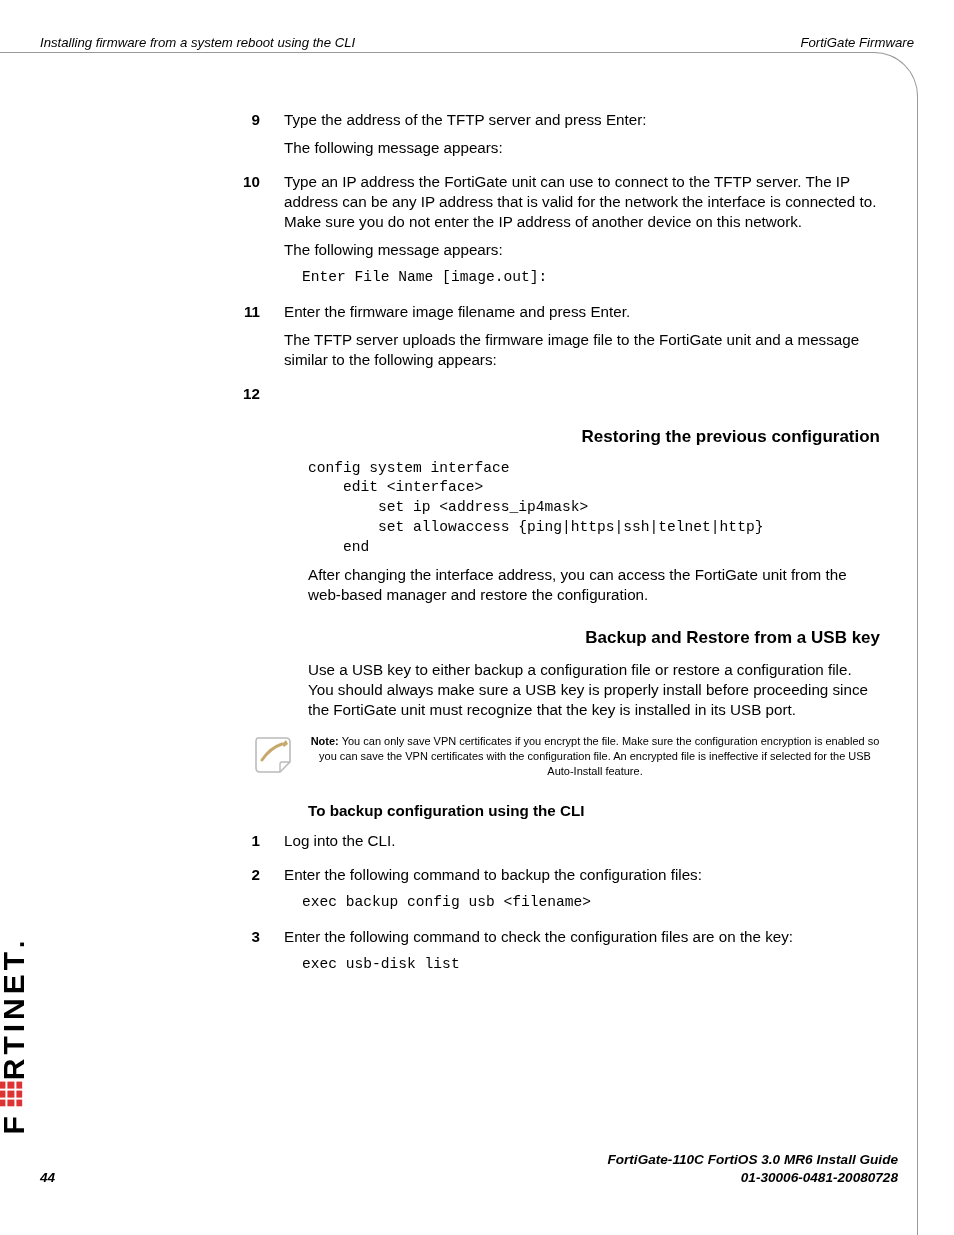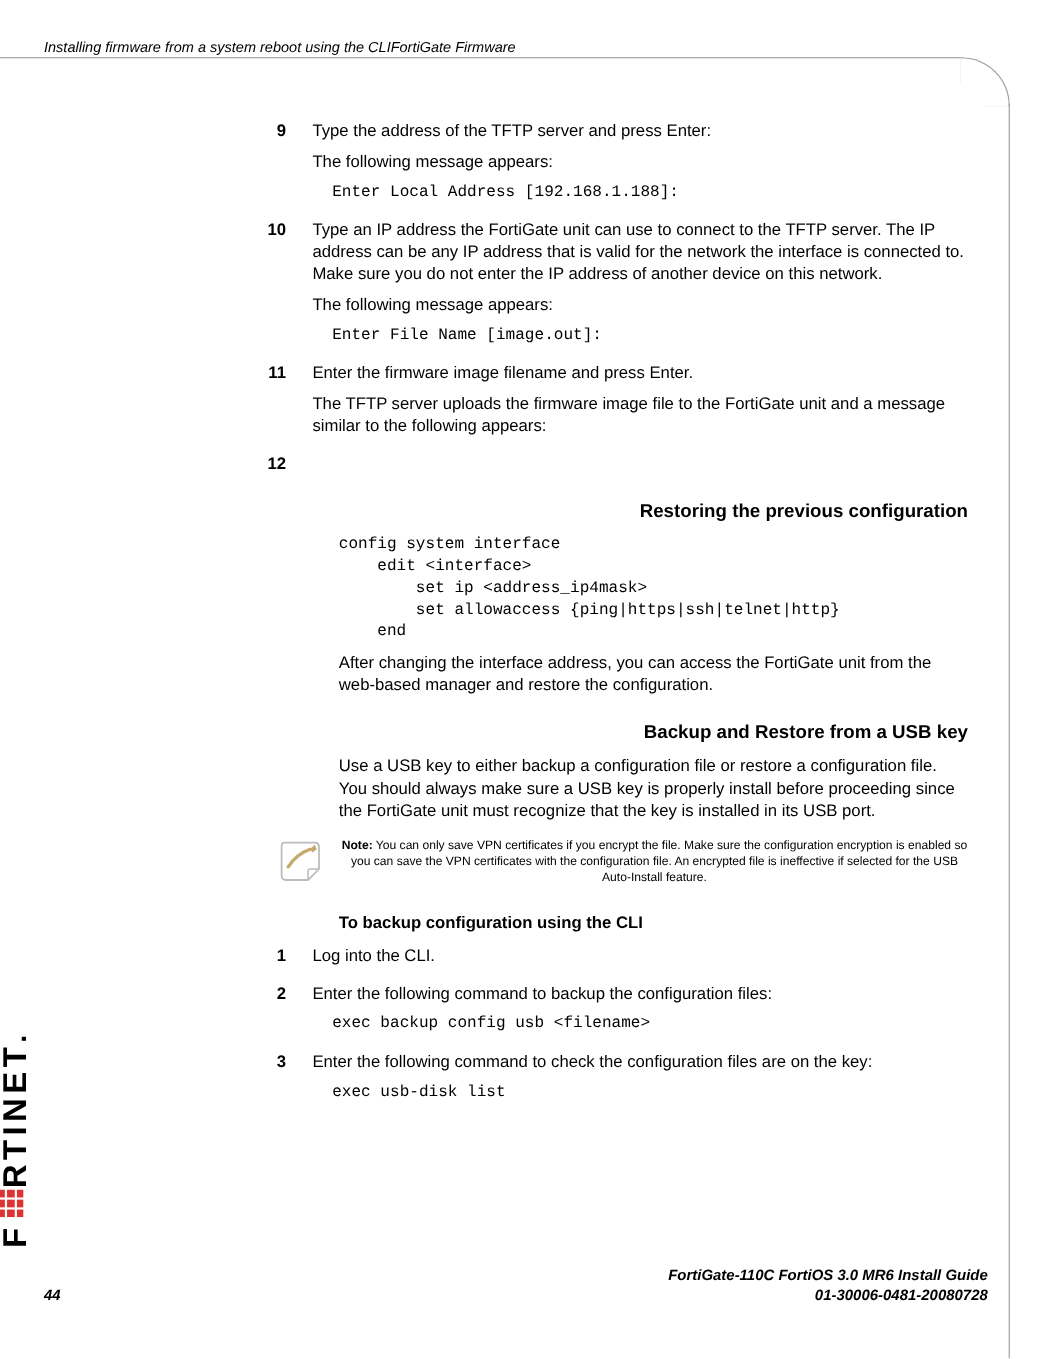--- a/index.html
+++ b/index.html
@@ -15,20 +15,21 @@
     line-height: 1.32;
   }
   .header {
     position: absolute;
     top: 34px;
     left: 40px;
     right: 40px;
     font-style: italic;
     font-size: 13.2px;
     display: flex;
+    justify-content: space-between;
   }
   .corner-arc {
     position: absolute;
     top: 52px;
     right: 36px;
     width: 44px;
     height: 44px;
     border-top: 1px solid #999;
     border-right: 1px solid #999;
     border-top-right-radius: 44px;
@@ -159,21 +160,20 @@
 <div class="rule-right"></div>
 
 <div class="content">
 
   <div id="steps-a">
       <div class="step">
         <div class="step-num">9</div>
         <div class="step-body">
           <p>Type the address of the TFTP server and press Enter:</p>
           <p>The following message appears:</p>
-          <div class="code">Enter Local Address [192.168.1.188]:</div>
         </div>
       </div>
       <div class="step">
         <div class="step-num">10</div>
         <div class="step-body">
           <p>Type an IP address the FortiGate unit can use to connect to the TFTP server. The IP address can be any IP address that is valid for the network the interface is connected to. Make sure you do not enter the IP address of another device on this network.</p>
           <p>The following message appears:</p>
           <div class="code">Enter File Name [image.out]:</div>
         </div>
       </div>

